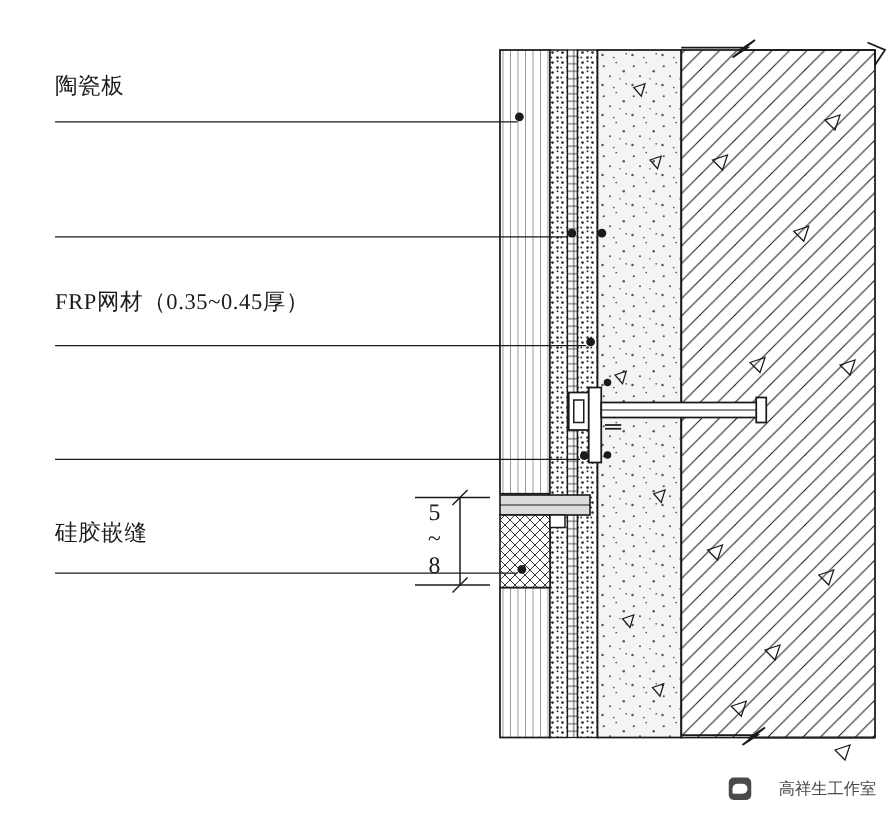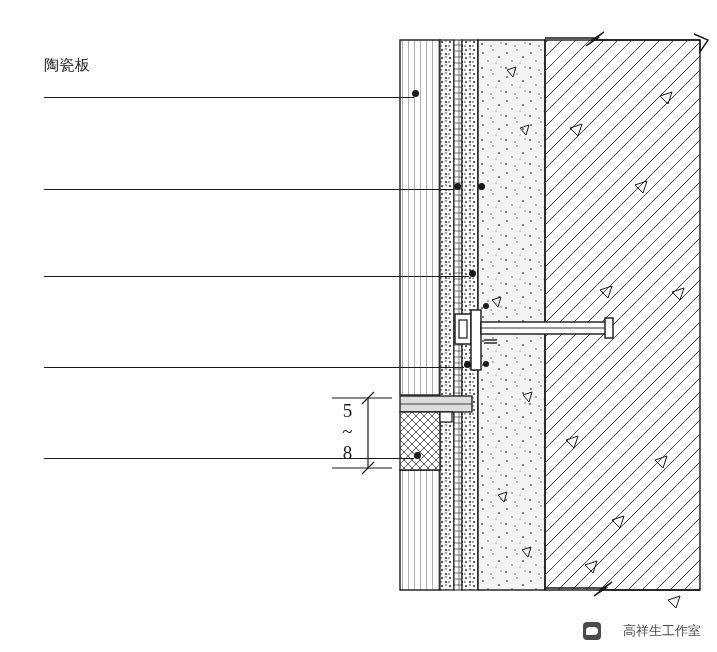--- a/index.html
+++ b/index.html
@@ -17,21 +17,21 @@
   #stage {
     position: absolute;
     left: 0; top: 0;
     width: 717px;
     height: 652px;
     background: #ffffff;
   }
   .label {
     position: absolute;
     font-family: "Liberation Serif", serif;
-    font-size: 15px;
+    font-size: 18px;
     color: #1a1a1a;
     white-space: nowrap;
     letter-spacing: 0.5px;
   }
   .leader {
     position: absolute;
     height: 0;
     border-top: 1.3px solid #1a1a1a;
   }
   .dot {
@@ -226,22 +226,24 @@
   <div class="dot" style="left:412px; top:90px;"></div>
   <div class="dot" style="left:454px; top:183px;"></div>
   <div class="dot" style="left:478px; top:183px;"></div>
   <div class="dot" style="left:469px; top:270px;"></div>
   <div class="dot" style="left:464px; top:361px;"></div>
   <div class="dot" style="left:414px; top:452px;"></div>
 
   <div class="label" style="left:44px; top:56px;">陶瓷板</div>
 
 
-
-
+  <div class="label" style="left:44px; top:229px;">FRP网材（0.35~0.45厚）</div>
+
+
+  <div class="label" style="left:44px; top:414px;">硅胶嵌缝</div>
 
   <div class="vlabel" style="left:338px; top:400px; height:64px;">5~8</div>
 
   <div class="wm">
     <span class="wm-icon"></span>
     <span>高祥生工作室</span>
   </div>
 
 </div>
 

